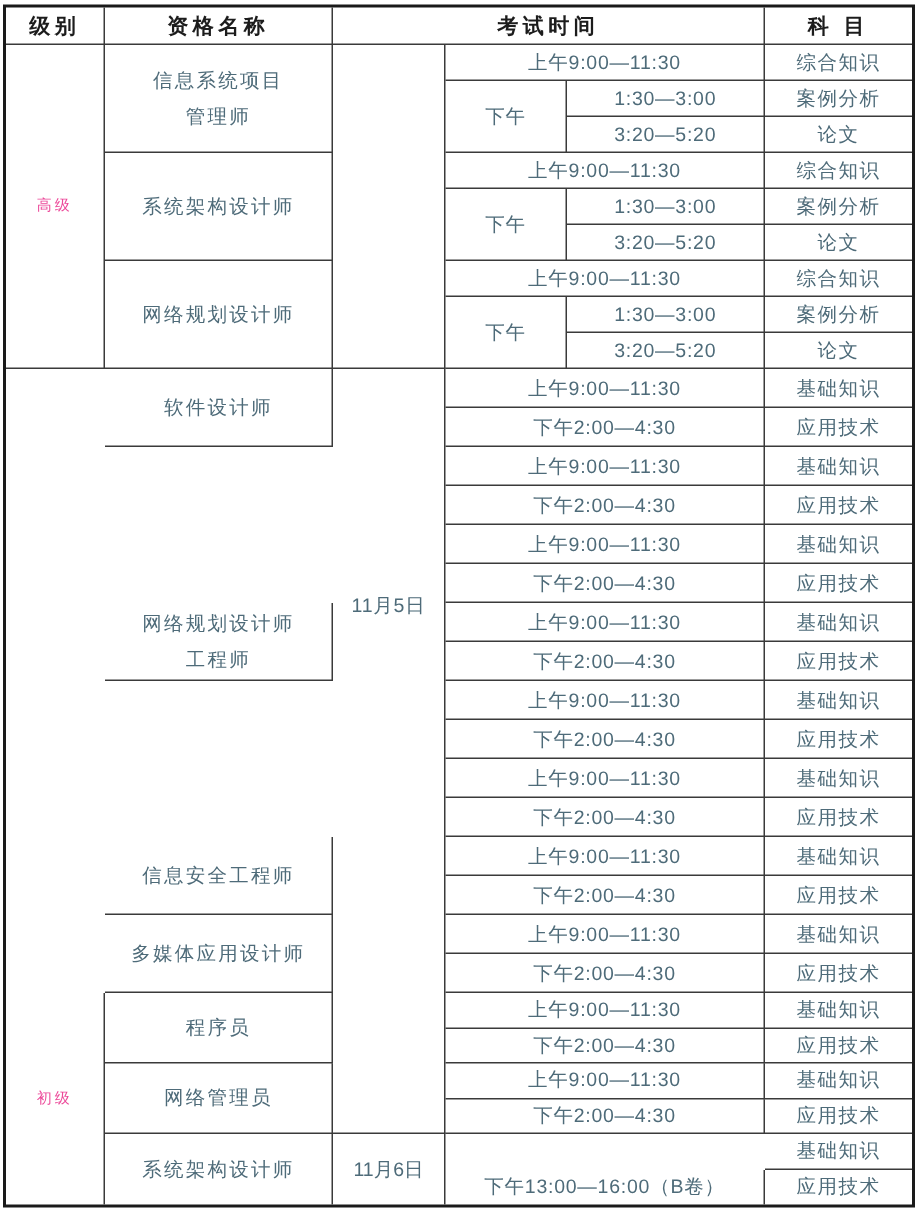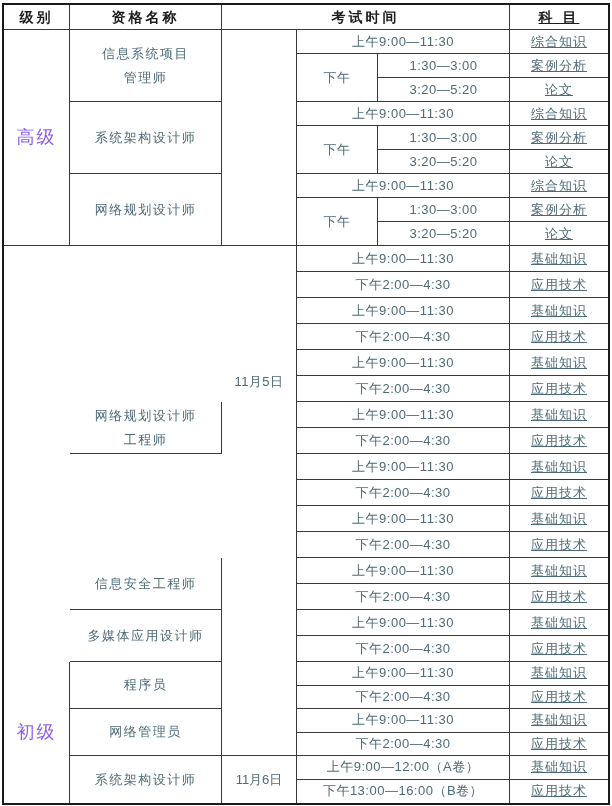--- a/index.html
+++ b/index.html
@@ -19,31 +19,31 @@
   .c{
     border-right:1px solid #3a3a3a;
     border-bottom:1px solid #3a3a3a;
     display:flex;
     align-items:center;
     justify-content:center;
     text-align:center;
     overflow:hidden;
     line-height:1.2;
   }
-  .bR0{border-right:none;text-decoration:underline;}
+  .bR0{border-right:none;}
   .bB0{border-bottom:none;}
   .hd{font-weight:bold;color:#1c1c1c;font-size:14px;letter-spacing:3px;}
-  .lvl{color:#8b5cf6;font-size:18px;letter-spacing:2px;}
+  .lvl{color:#ec4899;font-size:10px;letter-spacing:2px;}
   .qn{flex-direction:column;letter-spacing:1.5px;}
   .ql{line-height:24px;}
   .ql:empty{display:none;}
   .tm{letter-spacing:0.5px;}
   .sj{letter-spacing:1px;}
   .dateTall{position:relative;display:block;}
-  .dateTxt{position:absolute;top:128px;left:0;width:100%;text-align:center;letter-spacing:0.5px;}
+  .dateTxt{position:absolute;top:150px;left:0;width:100%;text-align:center;letter-spacing:0.5px;}
 </style>
 </head>
 <body>
 
 <div class="tbl">
 
   <div class="c hd" style="grid-area:1/1/2/2">级别</div>
   <div class="c hd" style="grid-area:1/3/2/6">考试时间</div>
   <div class="c hd" style="grid-area:1/2/2/3">资格名称</div>
   <div class="c hd bR0" style="grid-area:1/6/2/7">科 目</div>
@@ -82,20 +82,23 @@
   <div class="c tm" style="grid-area:9/4/11/5">下午</div>
   <div class="c tm" style="grid-area:9/5/10/6">1:30—3:00</div>
   <div class="c sj bR0" style="grid-area:9/6/10/7">案例分析</div>
   <div class="c tm" style="grid-area:10/5/11/6">3:20—5:20</div>
   <div class="c sj bR0" style="grid-area:10/6/11/7">论文</div>
 
   <div class="c dateTall" style="grid-area:11/3/31/4">
     <span class="dateTxt">11月5日</span>
   </div>
 
+  <div class="c qn" style="grid-area:11/2/13/3">
+    <div class="ql">软件设计师</div>
+  </div>
   <div class="c tm" style="grid-area:11/4/12/6">上午9:00—11:30</div>
   <div class="c sj bR0" style="grid-area:11/6/12/7">基础知识</div>
   <div class="c tm" style="grid-area:12/4/13/6">下午2:00—4:30</div>
   <div class="c sj bR0" style="grid-area:12/6/13/7">应用技术</div>
 
   <div class="c tm" style="grid-area:13/4/14/6">上午9:00—11:30</div>
   <div class="c sj bR0" style="grid-area:13/6/14/7">基础知识</div>
   <div class="c tm" style="grid-area:14/4/15/6">下午2:00—4:30</div>
   <div class="c sj bR0" style="grid-area:14/6/15/7">应用技术</div>
 
@@ -156,18 +159,17 @@
   <div class="c sj bR0" style="grid-area:29/6/30/7">基础知识</div>
   <div class="c tm" style="grid-area:30/4/31/6">下午2:00—4:30</div>
   <div class="c sj bR0" style="grid-area:30/6/31/7">应用技术</div>
 
   <div class="c qn bB0" style="grid-area:31/2/33/3">
     <div class="ql">系统架构设计师</div>
   </div>
   <div class="c bB0" style="grid-area:31/3/33/4">
     <span>11月6日</span>
   </div>
-  <div class="c tm" style="grid-area:31/4/32/6">上午9:00—12:00（A卷）</div>
   <div class="c sj bR0" style="grid-area:31/6/32/7">基础知识</div>
   <div class="c tm bB0" style="grid-area:32/4/33/6">下午13:00—16:00（B卷）</div>
   <div class="c sj bR0 bB0" style="grid-area:32/6/33/7">应用技术</div>
 
 </div>
 
 </body></html>

